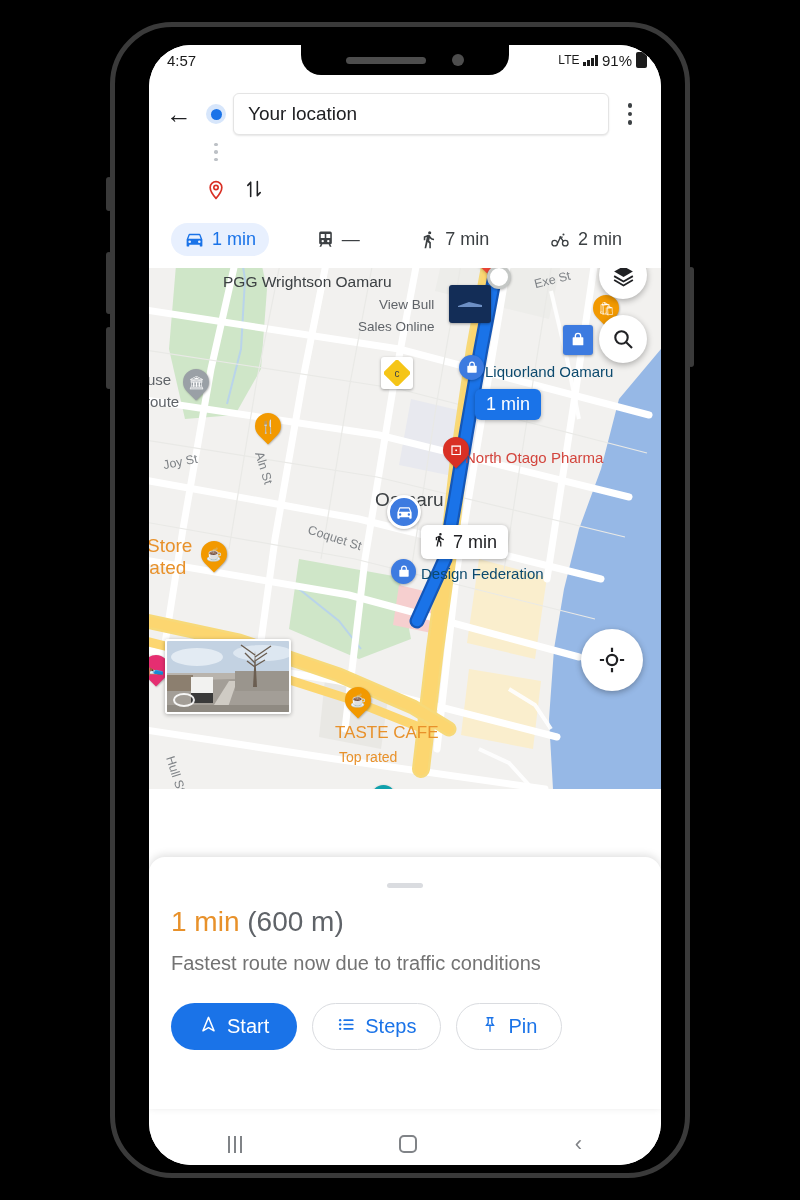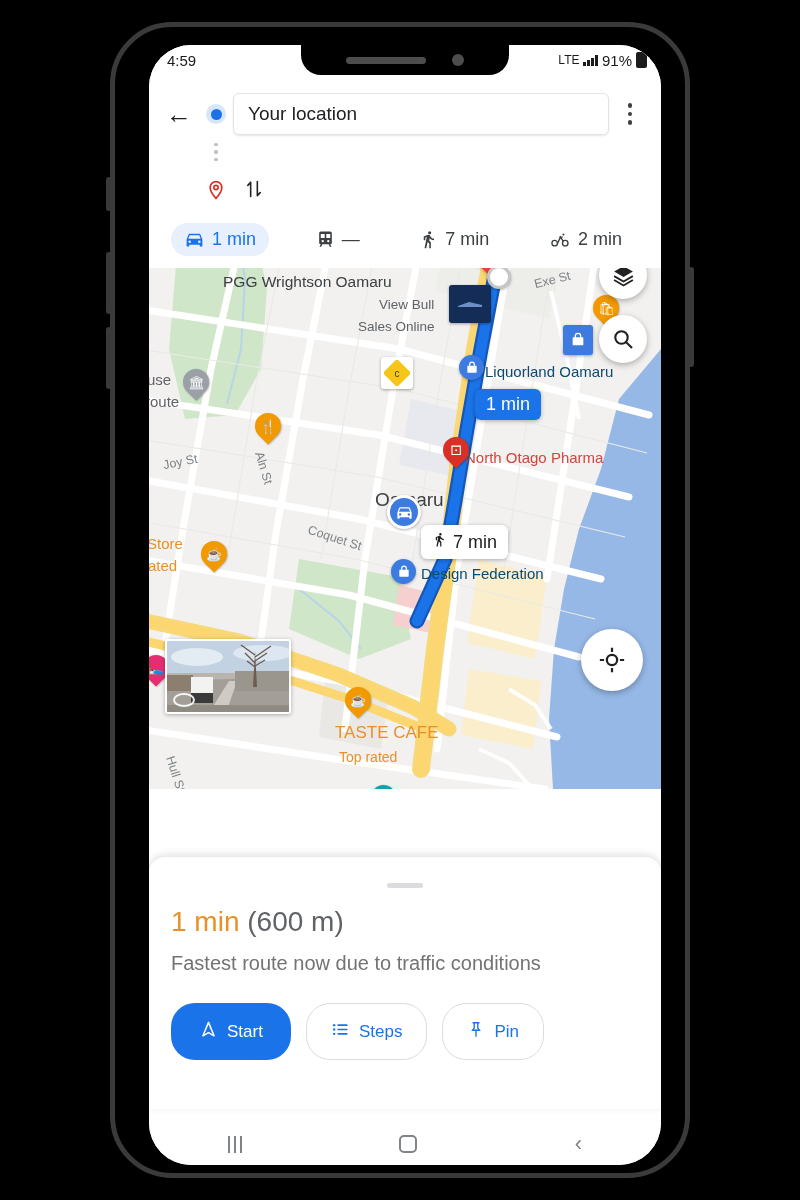--- a/index.html
+++ b/index.html
@@ -120,21 +120,21 @@
 
   .map-label {
     position: absolute; white-space: nowrap;
     font-family: "Liberation Sans", sans-serif;
   }
   .lbl-poi-name { font-size: 15.5px; color: #3c4043; }
   .lbl-poi-sub  { font-size: 13.5px; color: #5f6368; }
   .lbl-street   { font-size: 12.5px; color: #7e8286; }
   .lbl-blue     { font-size: 15px; color: #0c4a6e; }
   .lbl-red      { font-size: 15px; color: #d3453d; }
-  .lbl-orange   { font-size: 15px; color: #e8912a; }
+  .lbl-orange   { font-size: 19px; color: #e8912a; }
   .lbl-city     { font-size: 19px; color: #3c4043; }
   .lbl-gray     { font-size: 15px; color: #5f6368; }
 
   
   .pin {
     position: absolute; width: 26px; height: 26px; border-radius: 50% 50% 50% 0;
     transform: rotate(-45deg);
     display: flex; align-items: center; justify-content: center;
     box-shadow: 0 1px 2px rgba(0,0,0,.3);
   }
@@ -218,22 +218,22 @@
   #eta-line { margin-top: 18px; font-size: 28px; }
   #eta-time { color: #e8912a; }
   #eta-dist { color: #5f6368; }
   #route-note {
     margin-top: 12px; font-size: 20px; color: #737373; line-height: 1.36;
     max-width: 400px;
   }
   #sheet-actions { display: flex; align-items: center; gap: 15px; margin-top: 26px; }
   .action-btn {
     display: flex; align-items: center; gap: 9px;
-    height: 57px; padding: 0 24px; border-radius: 24px;
-    font-size: 17px;
+    height: 47px; padding: 0 24px; border-radius: 24px;
+    font-size: 20px;
   }
   #btn-start { background: #1a73e8; color: #fff; padding: 0 28px; }
   .action-btn.outline { border: 1px solid #dadce0; color: #1a73e8; background: #fff; }
 
   
   #nav-bar {
     position: absolute; left: 0; bottom: 0; width: 100%; height: 42px;
     background: #fff; display: flex; align-items: center;
     justify-content: space-around; z-index: 35;
   }
@@ -528,21 +528,21 @@
                 <path d="M11 9 H15.4"></path>
               <circle cx="16.4" cy="5.6" r="1.3" fill="#3c4043" stroke="none"></circle>
             </svg>
           </span>
           <span>2 min</span>
         </div>
       </div>
     </div>
 
     <div id="status-bar">
-      <div id="status-left">4:59</div>
+      <div id="status-left">4:57</div>
       <div id="status-right">
         <span style="font-size:12px; line-height:8px; color:#1b1b1b; display:flex; flex-direction:column;">
           <span>LTE</span>
         </span>
         <span class="bars">
             <i></i>
             <i></i>
             <i></i>
             <i></i>
           </span>

